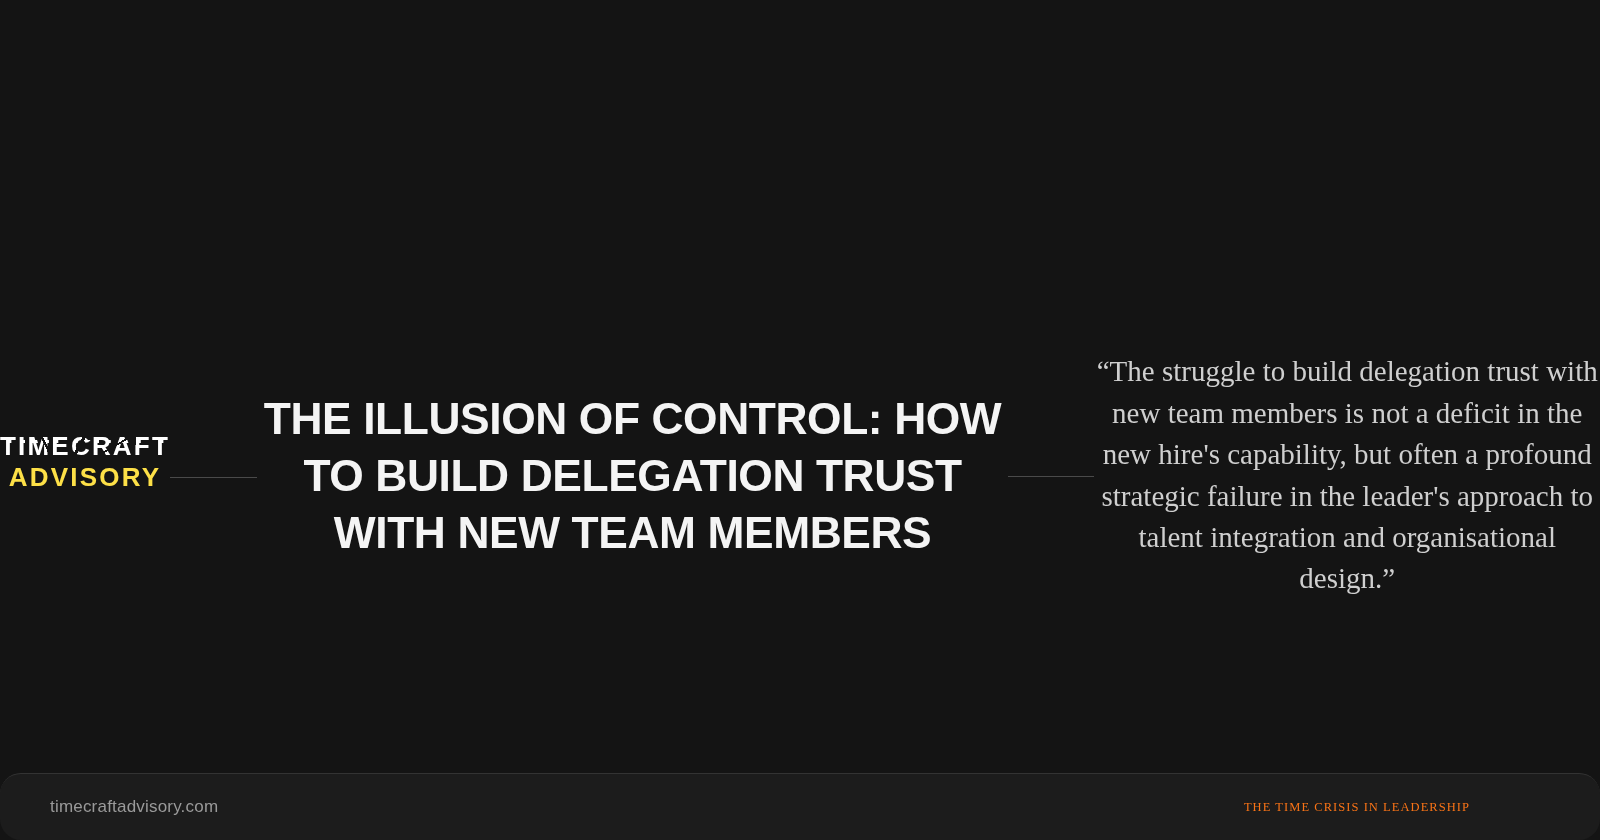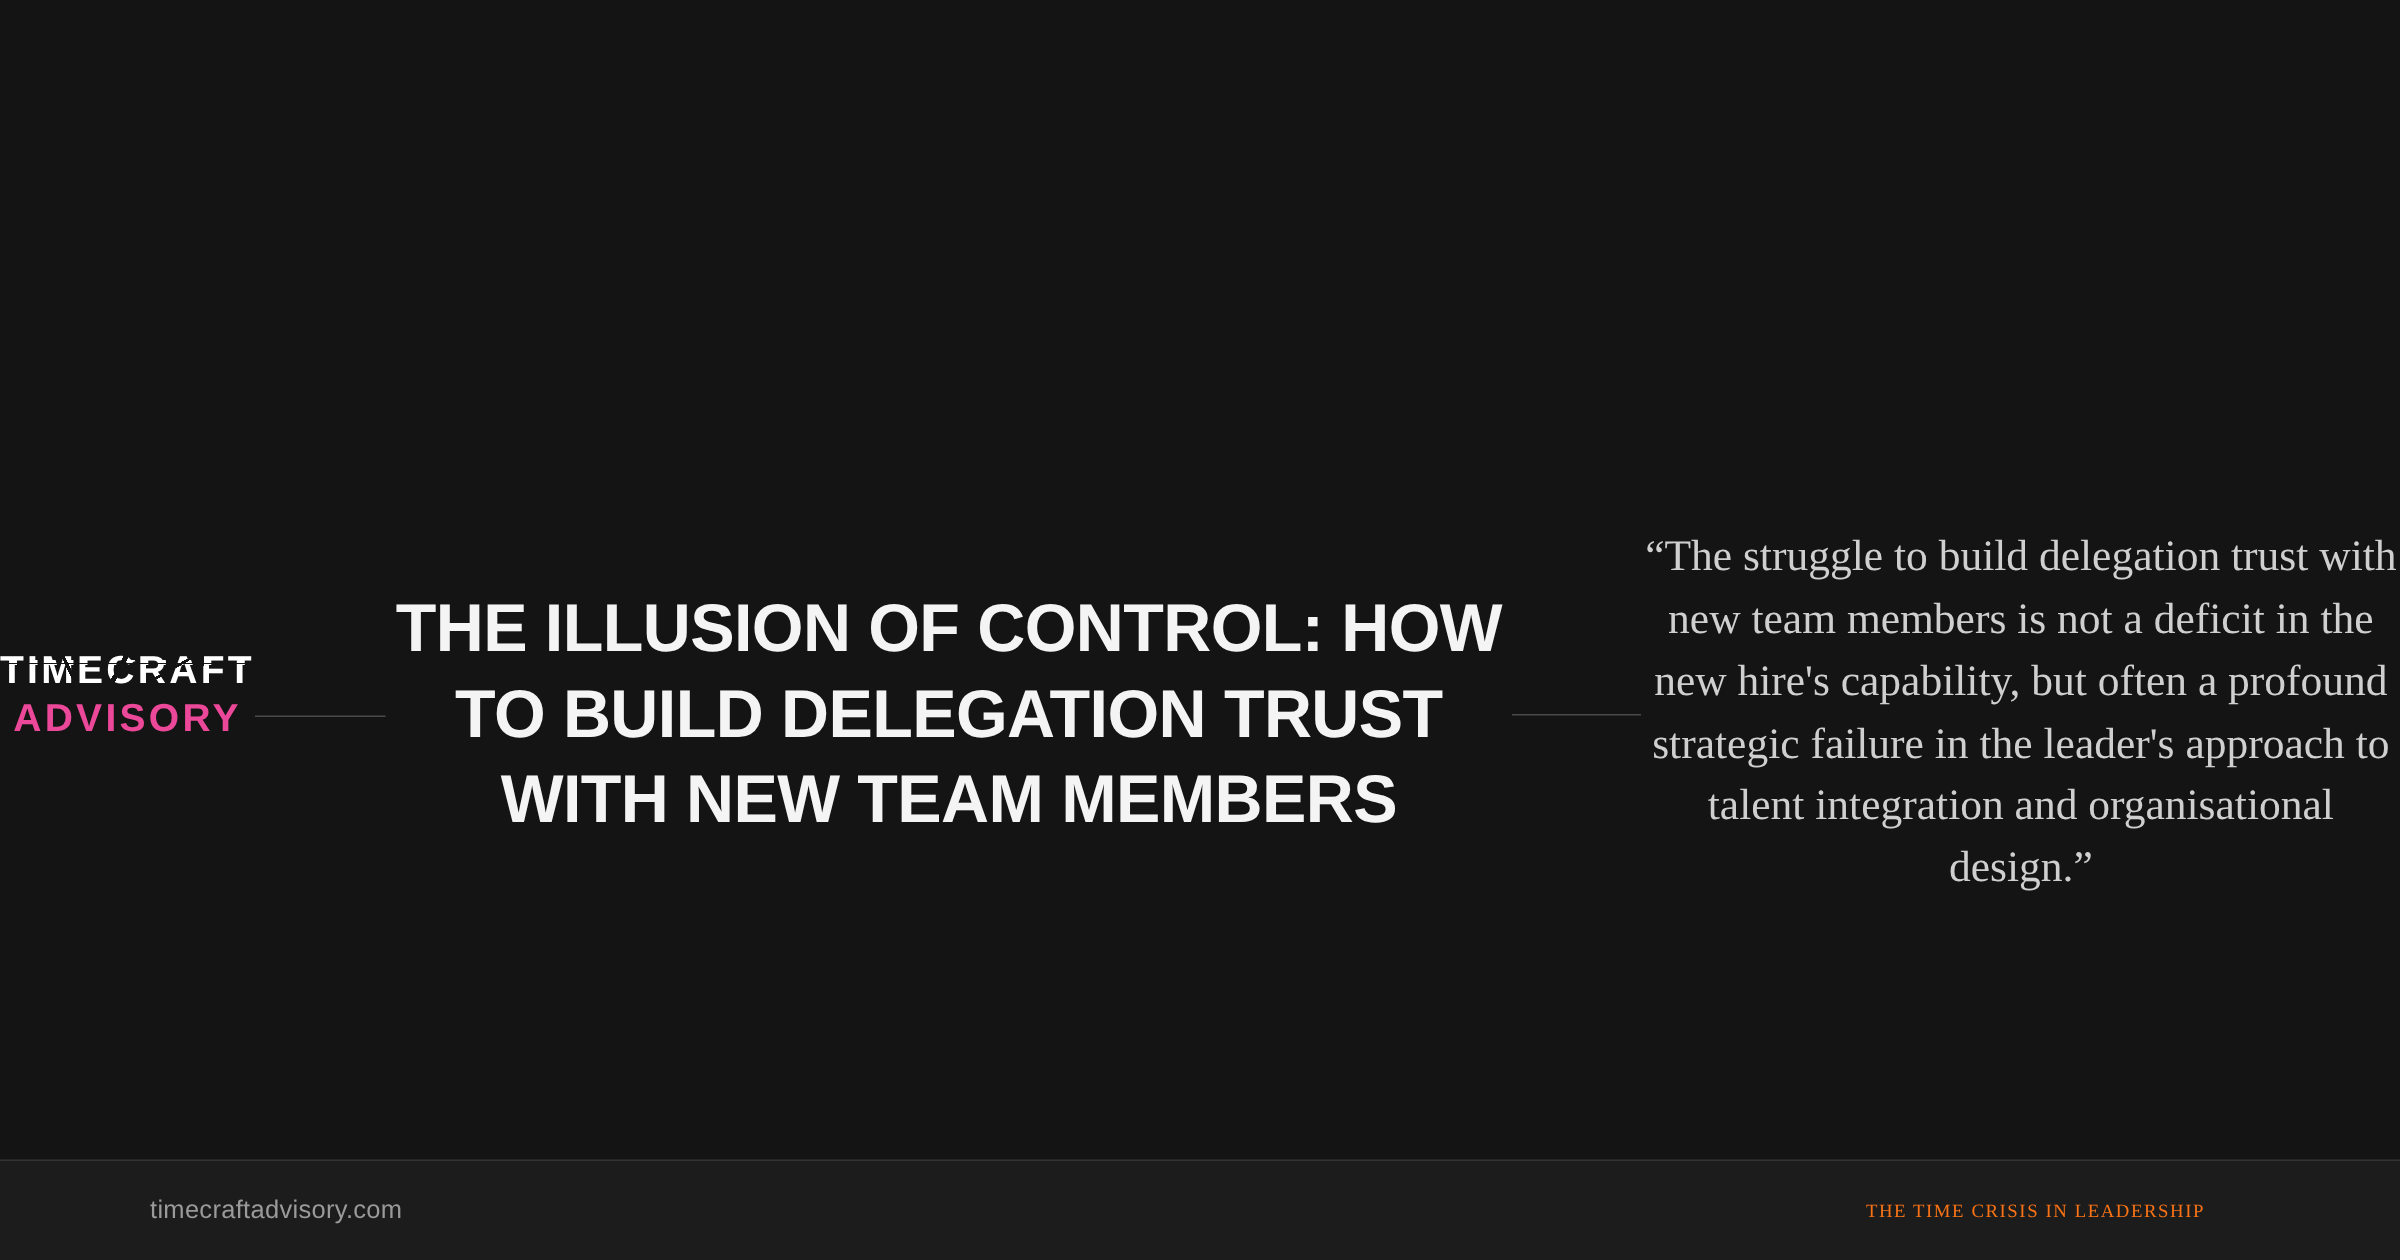--- a/index.html
+++ b/index.html
@@ -78,21 +78,21 @@
   }
 
   .brand-bottom {
     display: block;
     margin-top: 5px;
     font-family: "Liberation Sans", sans-serif;
     font-weight: 700;
     font-size: 26px;
     line-height: 1;
     letter-spacing: 2.2px;
-    color: #ec4899;
+    color: #fde047;
   }
 
   
   .rule {
     width: 120px;
     height: 1px;
     background: #4a4a4a;
     border: 0;
   }
   .rule-top    { margin: 31px 0 0 0; }
@@ -125,21 +125,22 @@
   }
 
   
   .footer {
     flex: 0 0 67px;
     background: #1c1c1c;
     border-top: 1px solid #333333;
     display: flex;
     align-items: center;
     justify-content: space-between;
-    padding: 0 130px 0 100px;
+    padding: 0 130px 0 50px;
+    border-radius: 21px;
   }
 
   .footer-site {
     font-family: "Liberation Sans", sans-serif;
     font-size: 17px;
     letter-spacing: 0.2px;
     color: #9a9a9a;
   }
 
   .footer-series {

